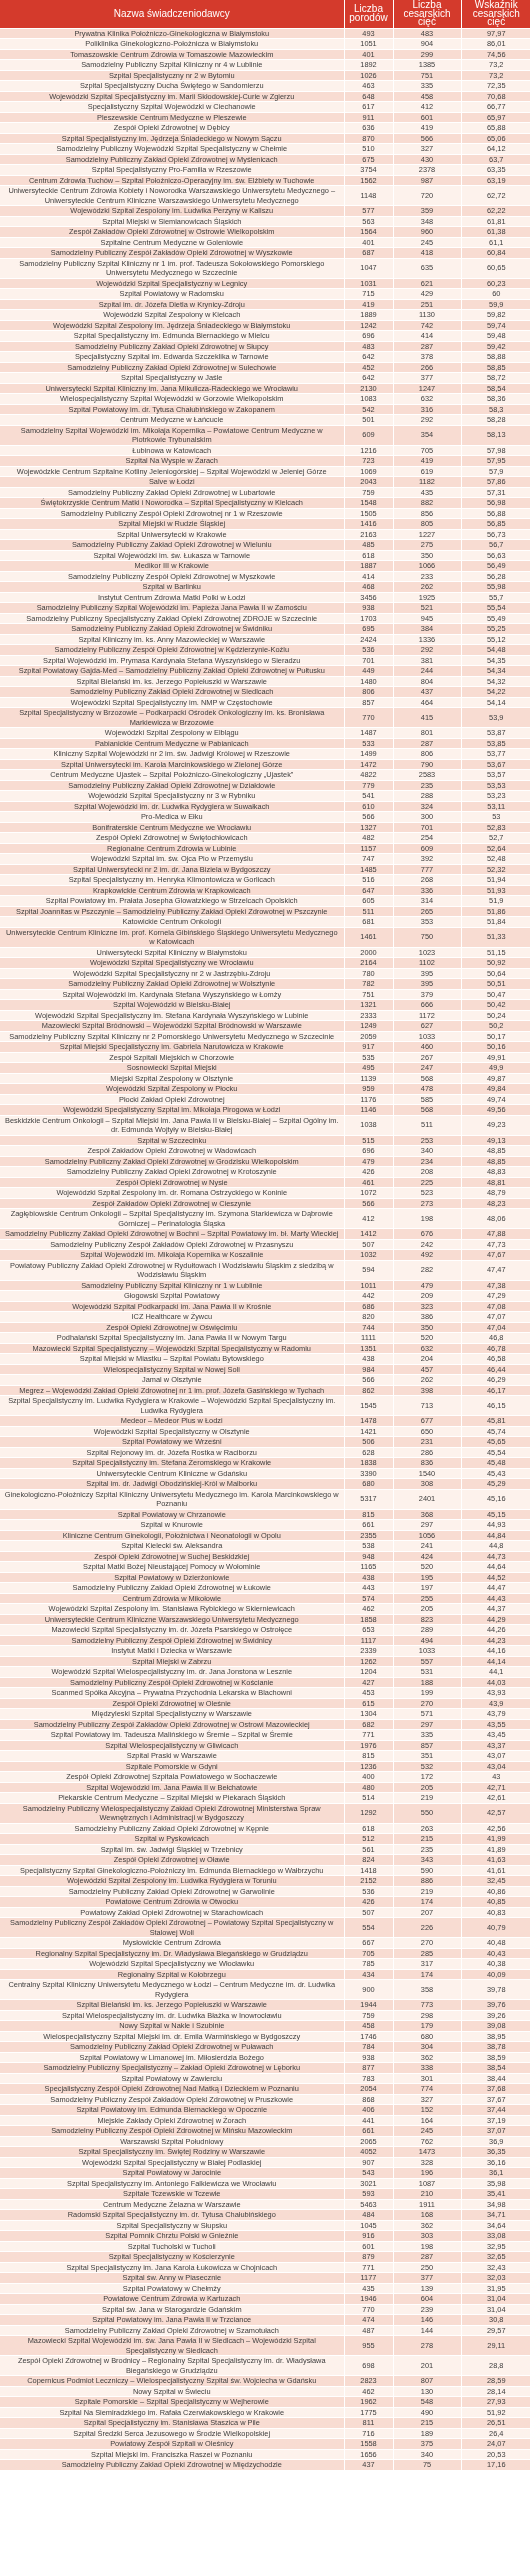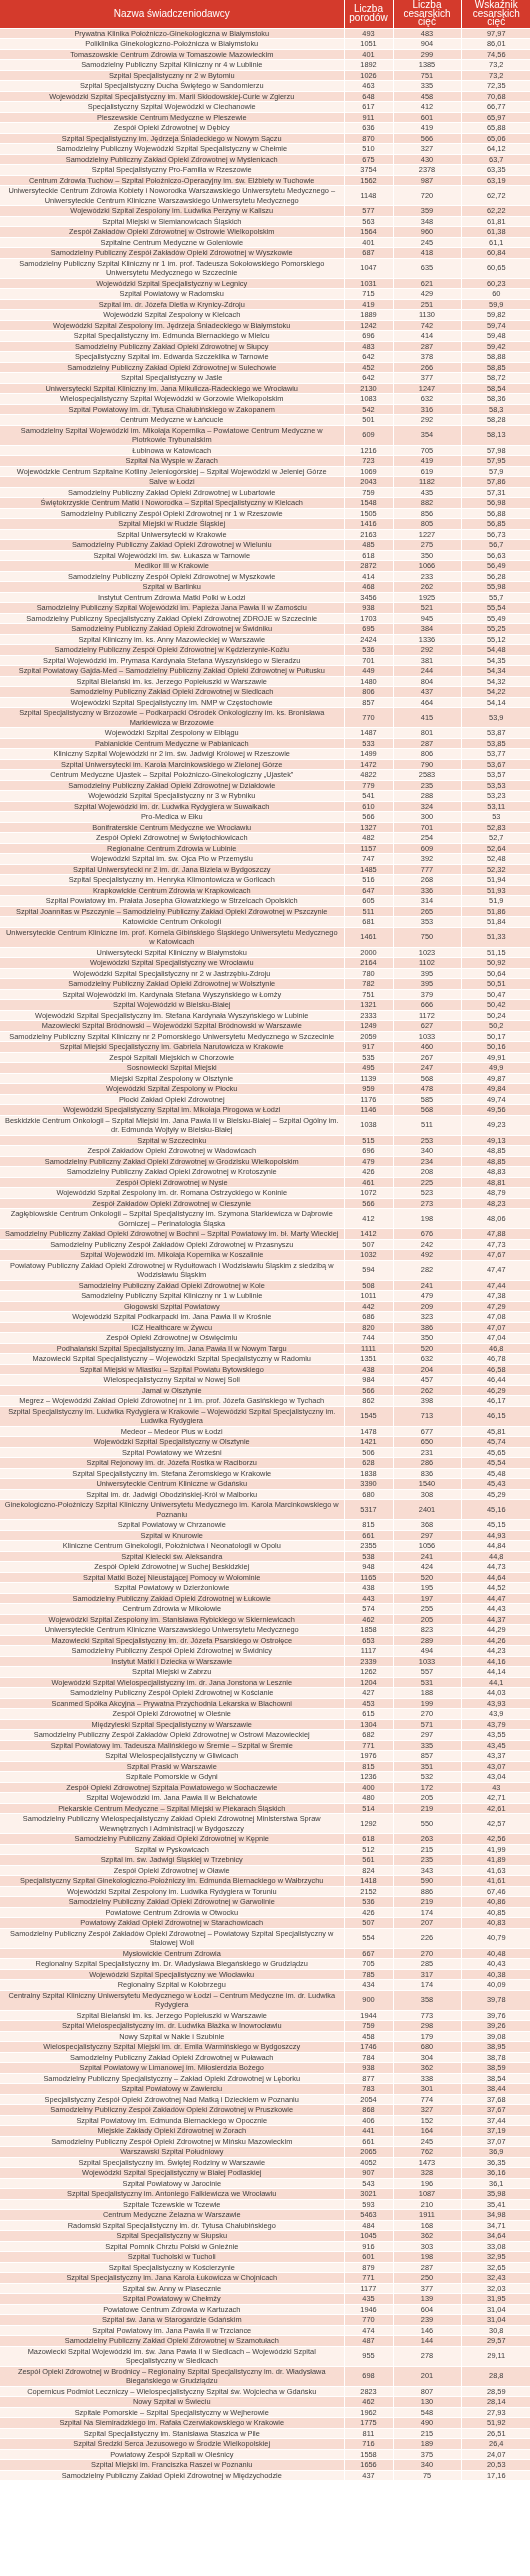--- a/index.html
+++ b/index.html
@@ -348,21 +348,21 @@
     <td>56,7</td>
   </tr>
       <tr>
     <td>Szpital Wojewódzki im. św. Łukasza w Tarnowie</td>
     <td>618</td>
     <td>350</td>
     <td>56,63</td>
   </tr>
       <tr>
     <td>Medikor III w Krakowie</td>
-    <td>2872</td>
+    <td>1887</td>
     <td>1066</td>
     <td>56,49</td>
   </tr>
       <tr>
     <td>Samodzielny Publiczny Zespół Opieki Zdrowotnej w Myszkowie</td>
     <td>414</td>
     <td>233</td>
     <td>56,28</td>
   </tr>
       <tr>
@@ -731,26 +731,20 @@
     <td>492</td>
     <td>47,67</td>
   </tr>
       <tr>
     <td>Powiatowy Publiczny Zakład Opieki Zdrowotnej w Rydułtowach i Wodzisławiu Śląskim z siedzibą w Wodzisławiu Śląskim</td>
     <td>594</td>
     <td>282</td>
     <td>47,47</td>
   </tr>
       <tr>
-    <td>Samodzielny Publiczny Zakład Opieki Zdrowotnej w Kole</td>
-    <td>508</td>
-    <td>241</td>
-    <td>47,44</td>
-  </tr>
-      <tr>
     <td>Samodzielny Publiczny Szpital Kliniczny nr 1 w Lublinie</td>
     <td>1011</td>
     <td>479</td>
     <td>47,38</td>
   </tr>
       <tr>
     <td>Głogowski Szpital Powiatowy</td>
     <td>442</td>
     <td>209</td>
     <td>47,29</td>
@@ -1064,21 +1058,21 @@
       <tr>
     <td>Specjalistyczny Szpital Ginekologiczno-Położniczy im. Edmunda Biernackiego w Wałbrzychu</td>
     <td>1418</td>
     <td>590</td>
     <td>41,61</td>
   </tr>
       <tr>
     <td>Wojewódzki Szpital Zespolony im. Ludwika Rydygiera w Toruniu</td>
     <td>2152</td>
     <td>886</td>
-    <td>67,46</td>
+    <td>32,45</td>
   </tr>
       <tr>
     <td>Samodzielny Publiczny Zakład Opieki Zdrowotnej w Garwolinie</td>
     <td>536</td>
     <td>219</td>
     <td>40,86</td>
   </tr>
       <tr>
     <td>Powiatowe Centrum Zdrowia w Otwocku</td>
     <td>426</td>

